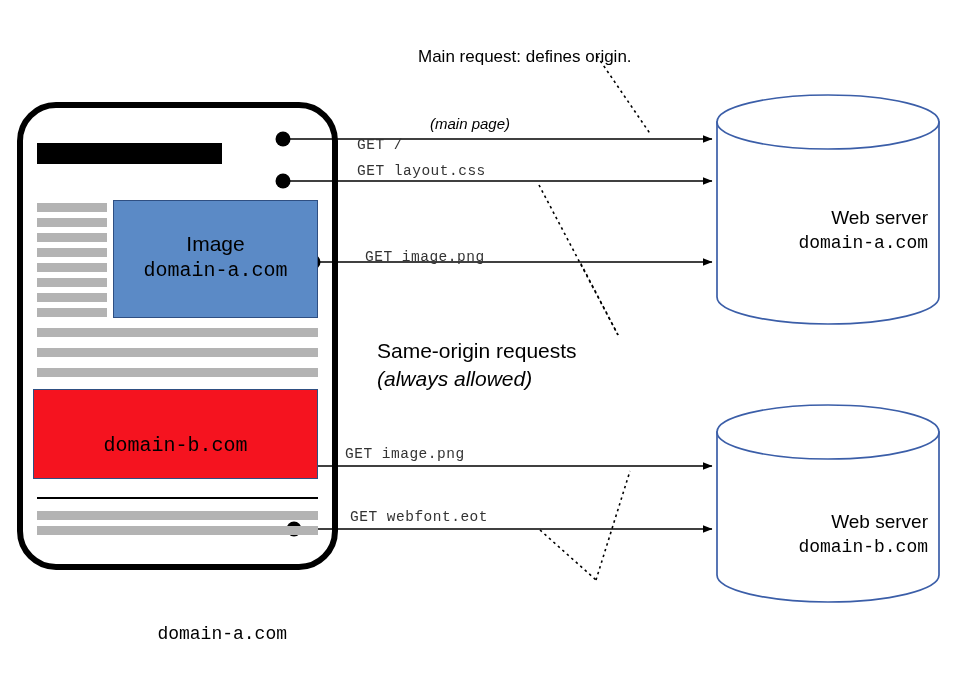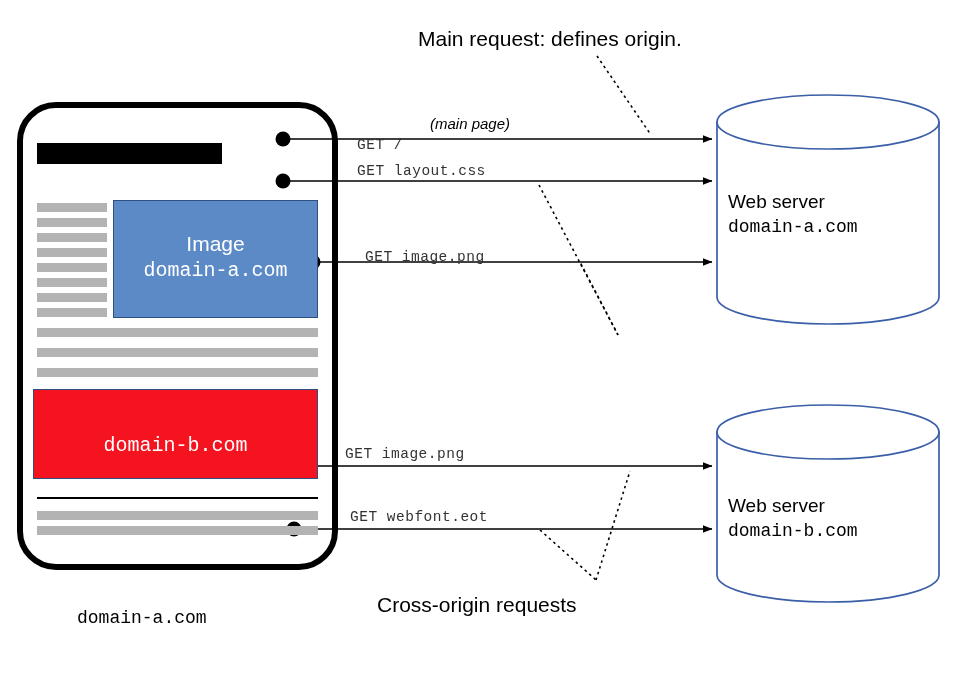--- a/index.html
+++ b/index.html
@@ -22,21 +22,21 @@
   }
   .txt {
     position: absolute;
     white-space: pre;
     color: #000000;
     line-height: 1.12;
   }
   .sans { font-family: "Liberation Sans", sans-serif; }
   .mono { font-family: "Liberation Mono", monospace; }
   .ital { font-style: italic; }
-  .ctr  { text-align: left; }
+  .ctr  { text-align: right; margin-top: 16px; }
 
   
   .doc-bar-black {
     position: absolute;
     background: #000000;
   }
   .doc-bar-gray {
     position: absolute;
     background: #b3b3b3;
   }
@@ -54,26 +54,26 @@
   .canvas-block {
     position: absolute;
     background: #f5131f;
     border: 1px solid #2f4f82;
     box-sizing: border-box;
   }
   .blk-label {
     position: absolute;
     left: 0; right: 0;
     text-align: center;
-    color: #ffffff;
+    color: #000000;
     white-space: pre;
   }
 
   
-  .t-head   { font-size: 21px; }
+  .t-head   { font-size: 17px; margin-top: 20px; }
   .t-body   { font-size: 21px; }
   .t-get    { font-size: 14.5px; letter-spacing: 0.5px; color:#333; }
   .t-getnote{ font-size: 15px; }
   .t-server { font-size: 19px; }
   .t-mono18 { font-size: 18px; }
   .t-blk    { font-size: 21px; }
   .t-blkm   { font-size: 20px; }
 </style>
 </head>
 <body>
@@ -175,16 +175,17 @@
   <div class="txt mono t-get" style="left:350px; top:509px;">GET webfont.eot</div>
 
   <div class="txt sans t-server ctr" style="left:728px; top:191px; width:200px;">Web server</div>
   <div class="txt mono t-mono18 ctr" style="left:728px; top:217px; width:200px;">domain-a.com</div>
 
   <div class="txt sans t-server ctr" style="left:728px; top:495px; width:200px;">Web server</div>
   <div class="txt mono t-mono18 ctr" style="left:728px; top:521px; width:200px;">domain-b.com</div>
 
   <div class="txt mono t-mono18 ctr" style="left:77px; top:608px; width:210px;">domain-a.com</div>
 
+  <div class="txt sans t-body" style="left:377px; top:339px;">Same-origin requests</div>
+  <div class="txt sans ital t-body" style="left:377px; top:367px;">(always allowed)</div>
 
-  <div class="txt sans t-body" style="left:377px; top:593px;">Cross-origin requests</div>
 
 </div>
 
 </body></html>

